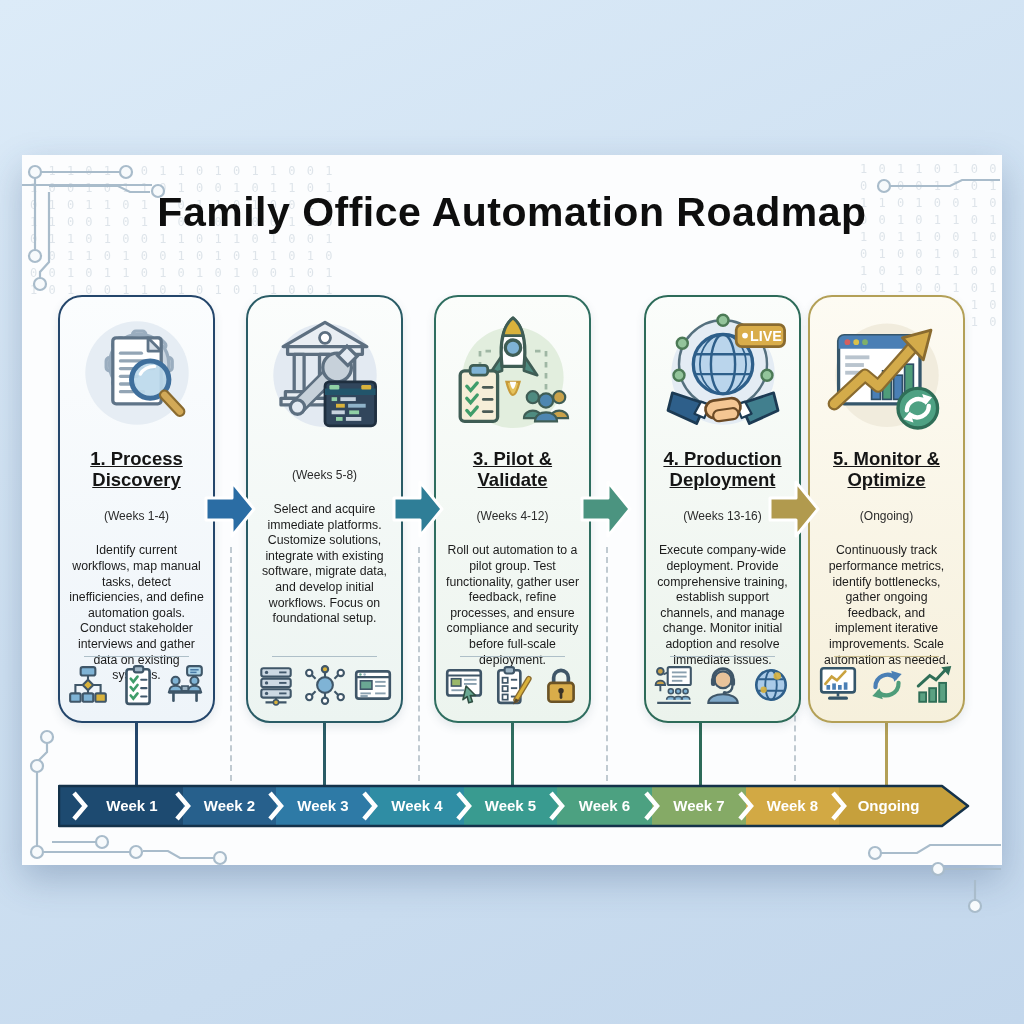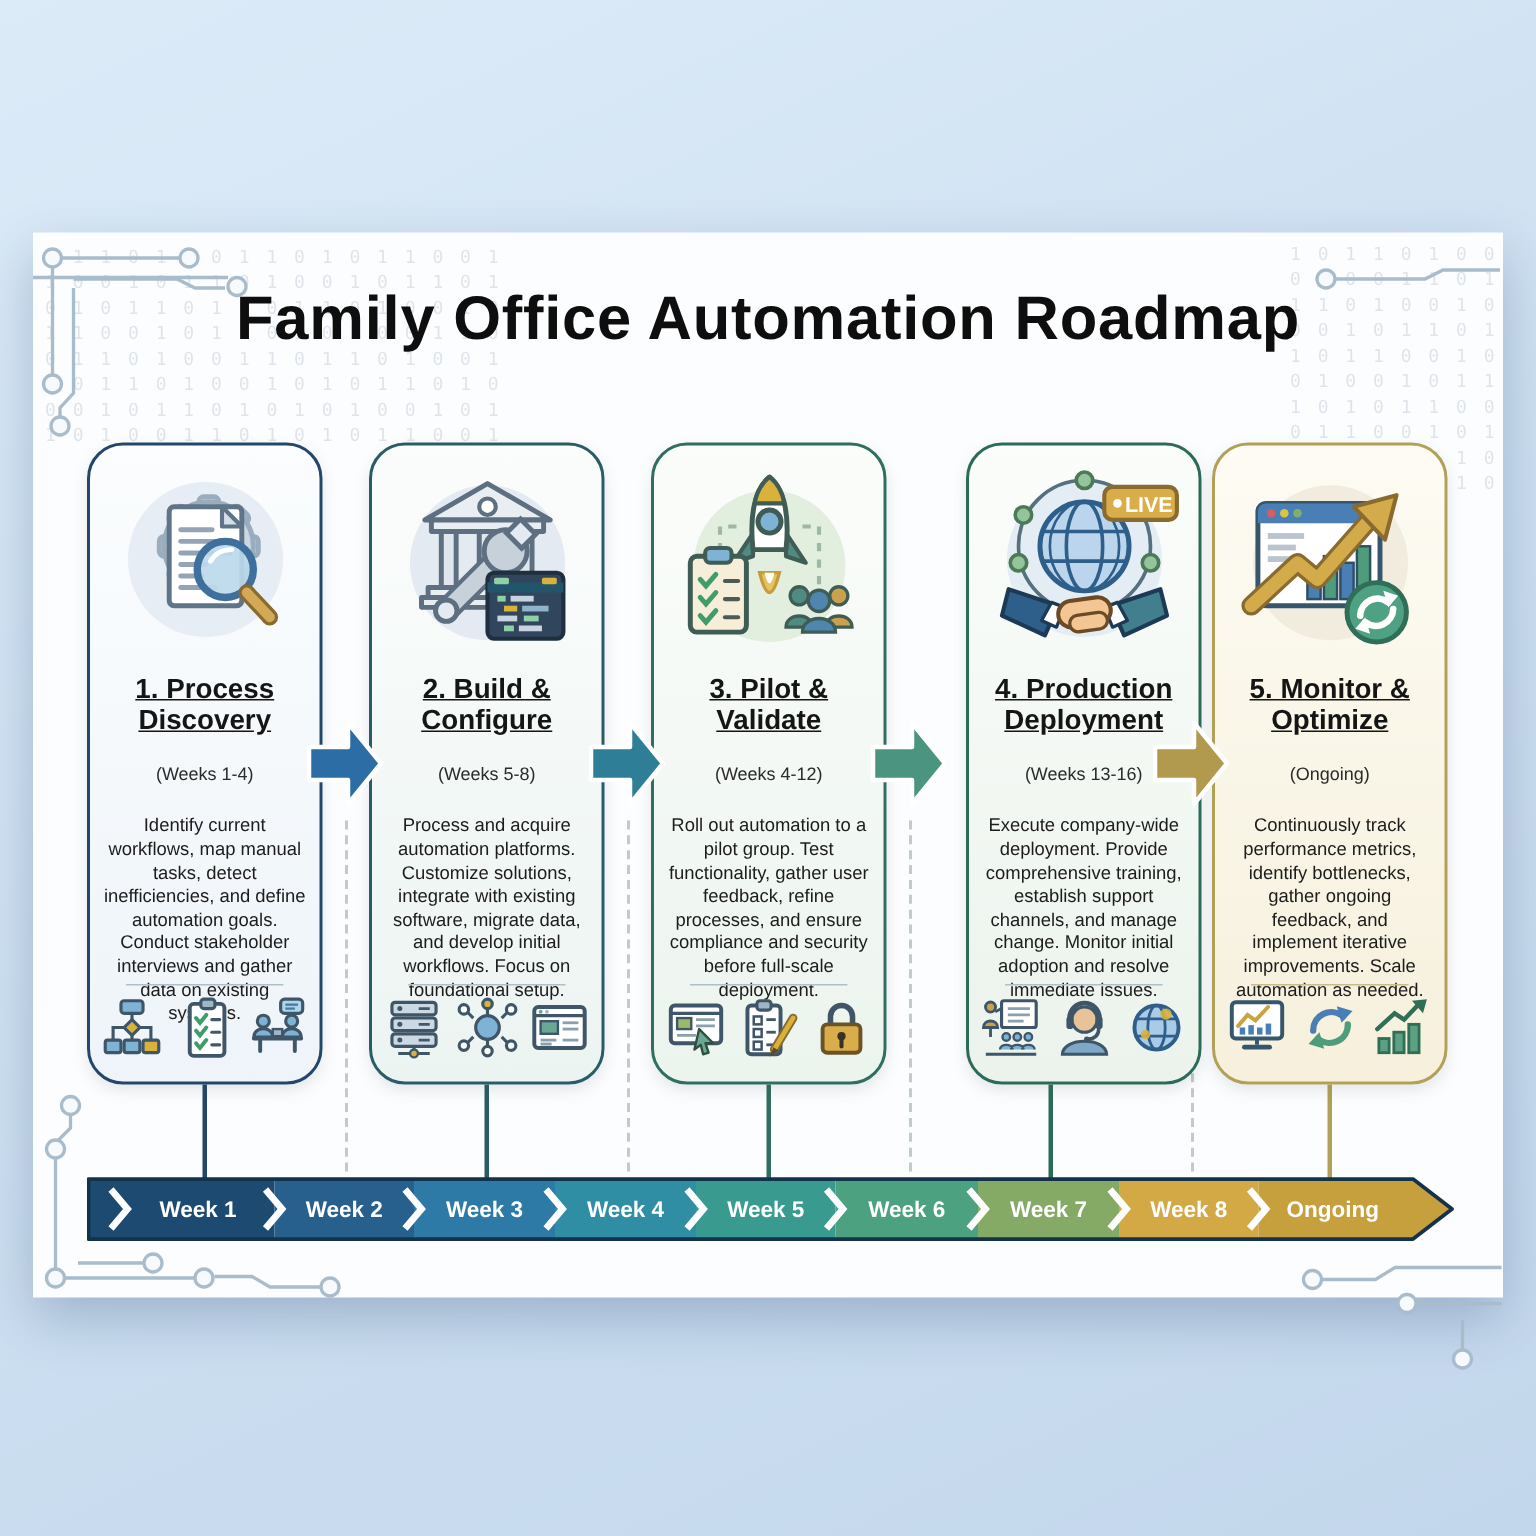--- a/index.html
+++ b/index.html
@@ -193,23 +193,22 @@
             <rect x="74" y="82" width="14" height="3.5" fill="#c7d3de"></rect>
           <rect x="70" y="88" width="8" height="3.5" fill="#d9b23c"></rect>
             <rect x="81" y="88" width="16" height="3.5" fill="#8fb3c9"></rect>
           <rect x="66" y="94" width="12" height="3.5" fill="#c7d3de"></rect>
             <rect x="82" y="94" width="9" height="3.5" fill="#8fd0a5"></rect>
           <rect x="70" y="100" width="6" height="3.5" fill="#8fd0a5"></rect>
             <rect x="79" y="100" width="14" height="3.5" fill="#c7d3de"></rect>
         </g>
       </svg>
     </div>
-    <div class="card-title">2. Build &amp; Configure</div>
     <div class="card-sub">(Weeks 5-8)</div>
-    <div class="card-body">Process and acquire automation platforms. Customize solutions, integrate with existing software, migrate data, and develop initial workflows. Focus on foundational setup.</div>
+    <div class="card-body">Select and acquire immediate platforms. Customize solutions, integrate with existing software, migrate data, and develop initial workflows. Focus on foundational setup.</div>
     <div class="card-divider"></div>
     <div class="card-foot">
       <svg width="42" height="42" viewBox="0 0 40 40">
         <g fill="#ccd9e3" stroke="#3f5668" stroke-width="2">
           <rect x="6" y="4" width="28" height="8" rx="2"></rect>
             <rect x="6" y="14" width="28" height="8" rx="2"></rect>
             <rect x="6" y="24" width="28" height="8" rx="2"></rect>
         </g>
         <g fill="#41586c">
             <circle cx="11" cy="8" r="1.6"></circle>

